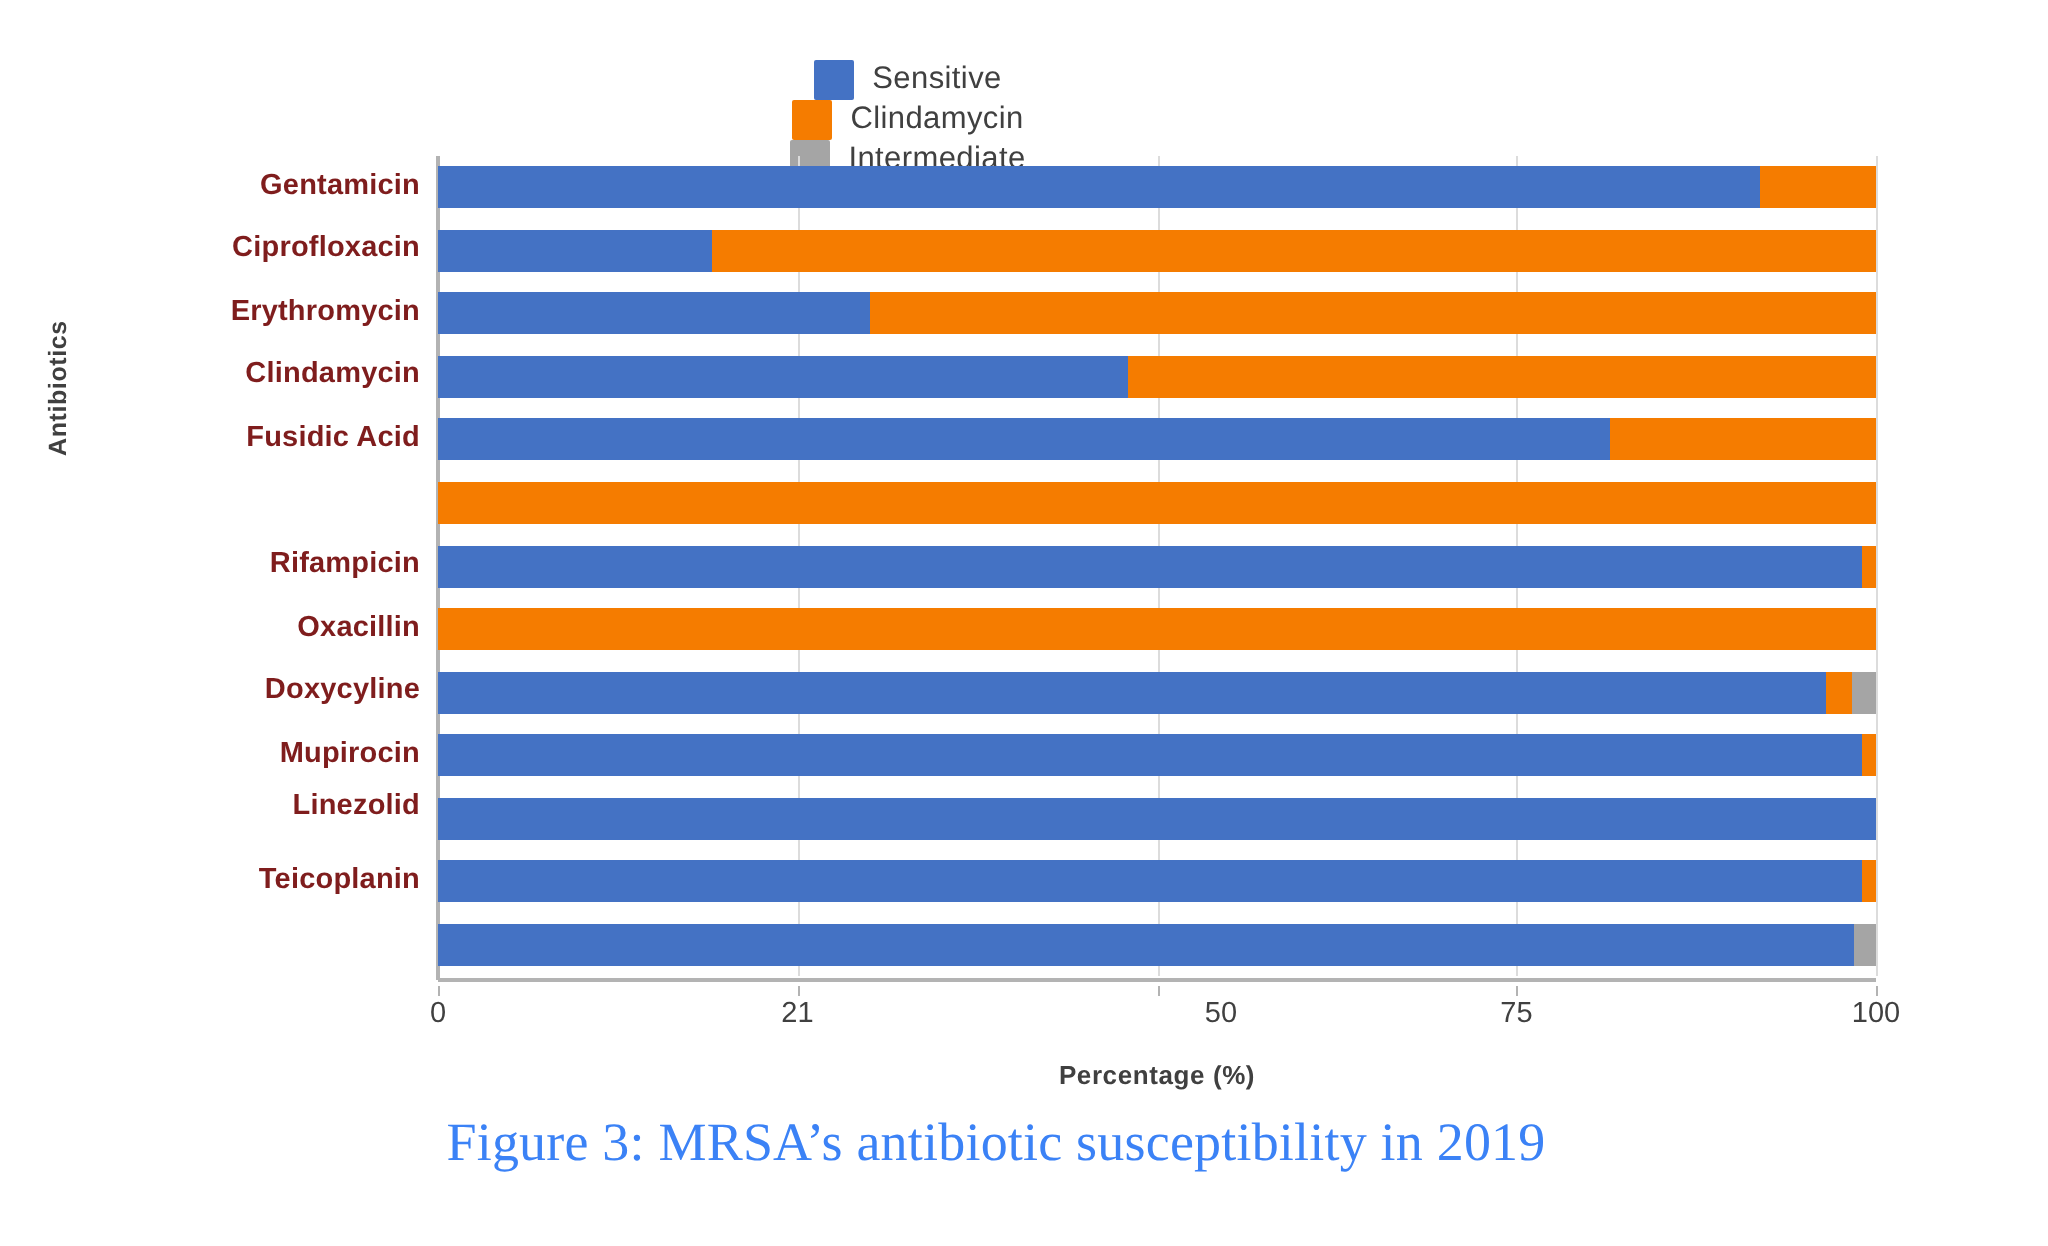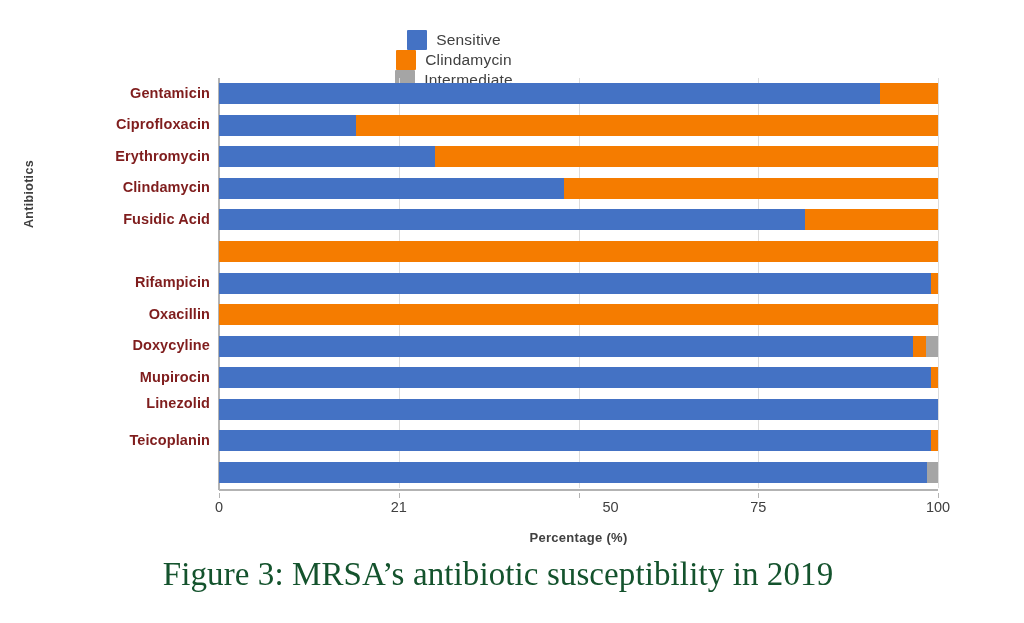--- a/index.html
+++ b/index.html
@@ -148,22 +148,22 @@
     letter-spacing: 0.3px;
   }
 
   
   #caption {
     position: absolute;
     left: 0; top: 556px;
     width: 996px;
     text-align: center;
     font-family: "Liberation Serif", serif;
-    font-size: 33px;
-    color: #14532d;
+    font-size: 27px;
+    color: #3b82f6;
     letter-spacing: 0.1px;
   }
 </style>
 </head>
 <body>
 
 <div id="figure">
 
   <div id="legend">
     <div class="legend-item">

